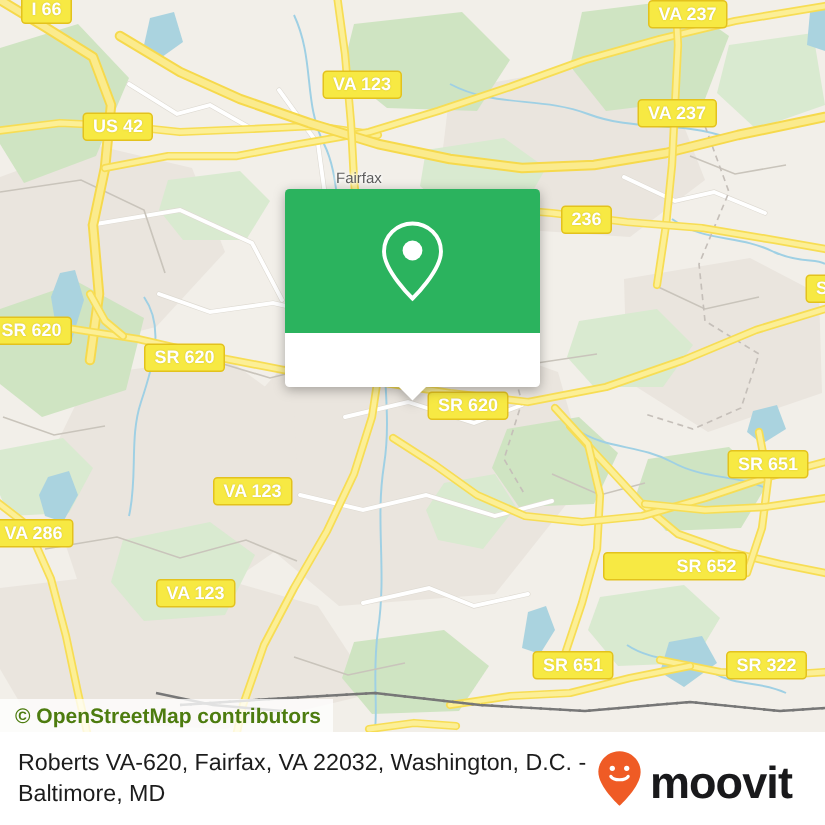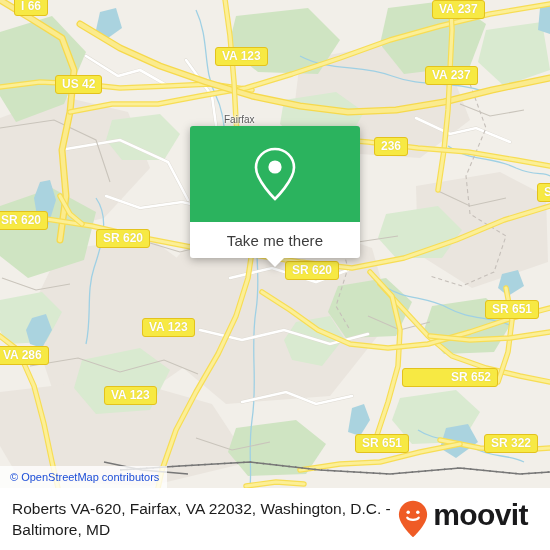--- a/index.html
+++ b/index.html
@@ -37,33 +37,33 @@
     width:0;height:0;border-left:9px solid transparent;
     border-right:9px solid transparent;border-top:9px solid #ffffff;
   }
 
   
   .attrib{
     position:absolute;left:0;top:466px;height:22px;
     padding:0 8px 0 10px;display:flex;align-items:center;
     background:rgba(255,255,255,0.78);z-index:45;
   }
-  .attrib span{font-size:11px;color:#1d4ed8;}
+  .attrib span{font-size:14px;color:#4d7c0f;font-weight:bold;}
 
   
   .footer{
     position:absolute;left:0;top:488px;width:550px;height:62px;
     background:#ffffff;display:flex;align-items:center;
     box-sizing:border-box;padding:0 22px 0 12px;z-index:60;
   }
   .footer-title{
     flex:1 1 auto;font-size:15.5px;line-height:1.38;color:#1c1c1c;
     padding-right:6px;
   }
-  .brand{flex:0 0 auto;display:flex;align-items:flex-start;gap:5px;}
+  .brand{flex:0 0 auto;display:flex;align-items:flex-end;gap:5px;}
   .brand-word{font-size:30px;font-weight:bold;color:#19191b;letter-spacing:-0.6px;line-height:1;}
 
   
   .shield{
     position:absolute;box-sizing:border-box;
     background:#f7e943;border:1.6px solid #e3c21d;border-radius:3px;
     color:#ffffff;font-size:12px;font-weight:bold;
     padding:1px 6px 2px 6px;white-space:nowrap;line-height:14px;
     text-shadow:0 0 1px rgba(120,100,0,.35);
     z-index:25;
@@ -255,21 +255,20 @@
     <div class="shield" style="left:484px;top:434px;">SR 322</div>
 
     <div class="popup">
       <div class="popup-head">
         <svg width="46" height="56" viewBox="0 0 46 56">
           <path d="M23 3 C12.5 3 4 11.3 4 21.6 C4 34.5 23 53 23 53 C23 53 42 34.5 42 21.6 C42 11.3 33.5 3 23 3 Z" fill="none" stroke="#ffffff" stroke-width="2.6"></path>
           <circle cx="23" cy="21" r="6.6" fill="#ffffff"></circle>
         </svg>
       </div>
       <div class="popup-foot">
-        <span>Take me there</span>
         <div class="popup-tail"></div>
       </div>
     </div>
 
     <div class="attrib">
       <span>© OpenStreetMap contributors</span>
     </div>
   </div>
 
   <div class="footer">

